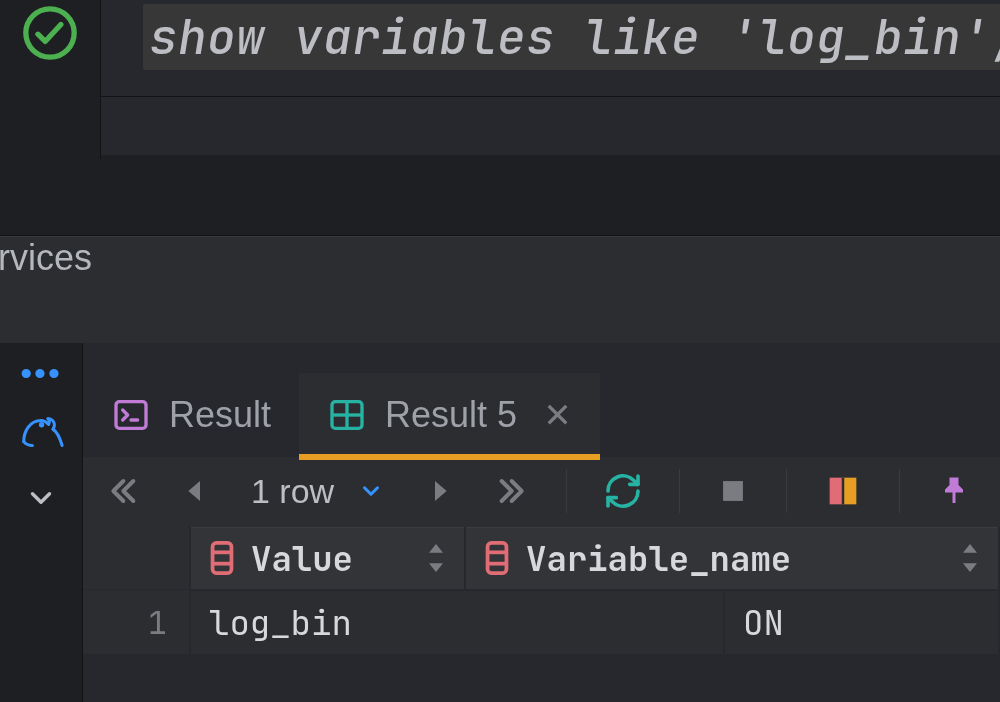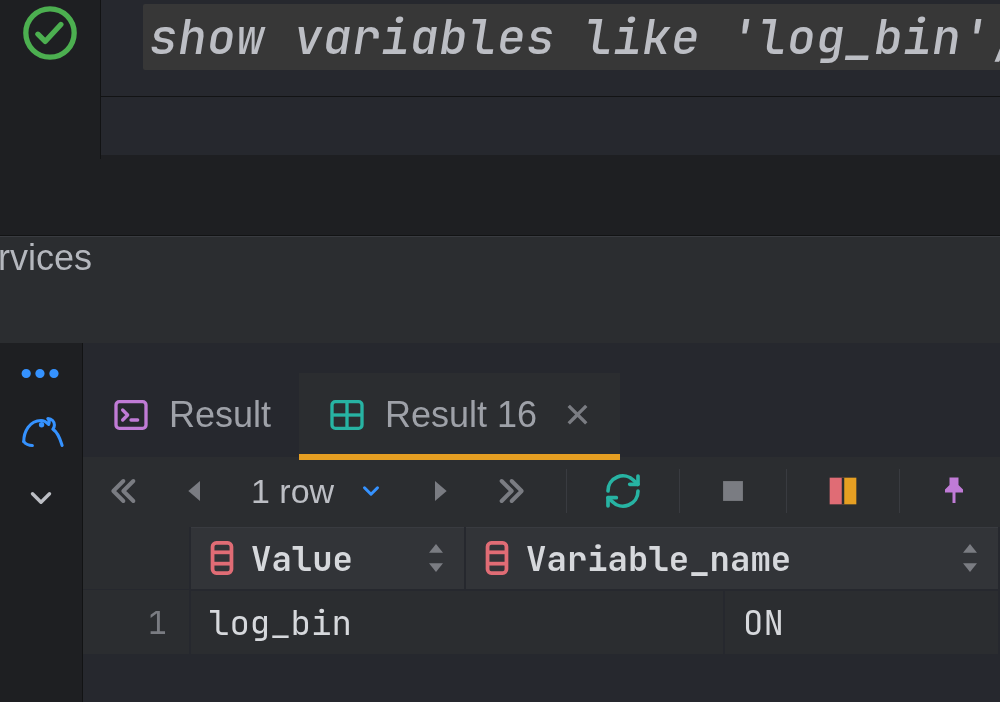--- a/index.html
+++ b/index.html
@@ -306,21 +306,21 @@
       </div>
 
       <div class="tab active">
         <span class="tab-icon">
           <svg width="40" height="40" viewBox="0 0 24 24" fill="none" stroke="#27b3a3" stroke-width="2">
             <rect x="3" y="4" width="18" height="16" rx="2"></rect>
             <line x1="3" y1="12" x2="21" y2="12"></line>
             <line x1="12" y1="4" x2="12" y2="20"></line>
           </svg>
         </span>
-        <span class="tab-text">Result 16</span>
+        <span class="tab-text">Result 5</span>
         <span class="close-x">✕</span>
       </div>
     </div>
 
     <div class="result-toolbar">
       <span class="tb-icon">
         <svg width="40" height="40" viewBox="0 0 24 24" fill="none" stroke="#7a7c82" stroke-width="2.4" stroke-linecap="round" stroke-linejoin="round">
           <polyline points="17 6 11 12 17 18"></polyline>
             <polyline points="11 6 5 12 11 18"></polyline>
         </svg>

